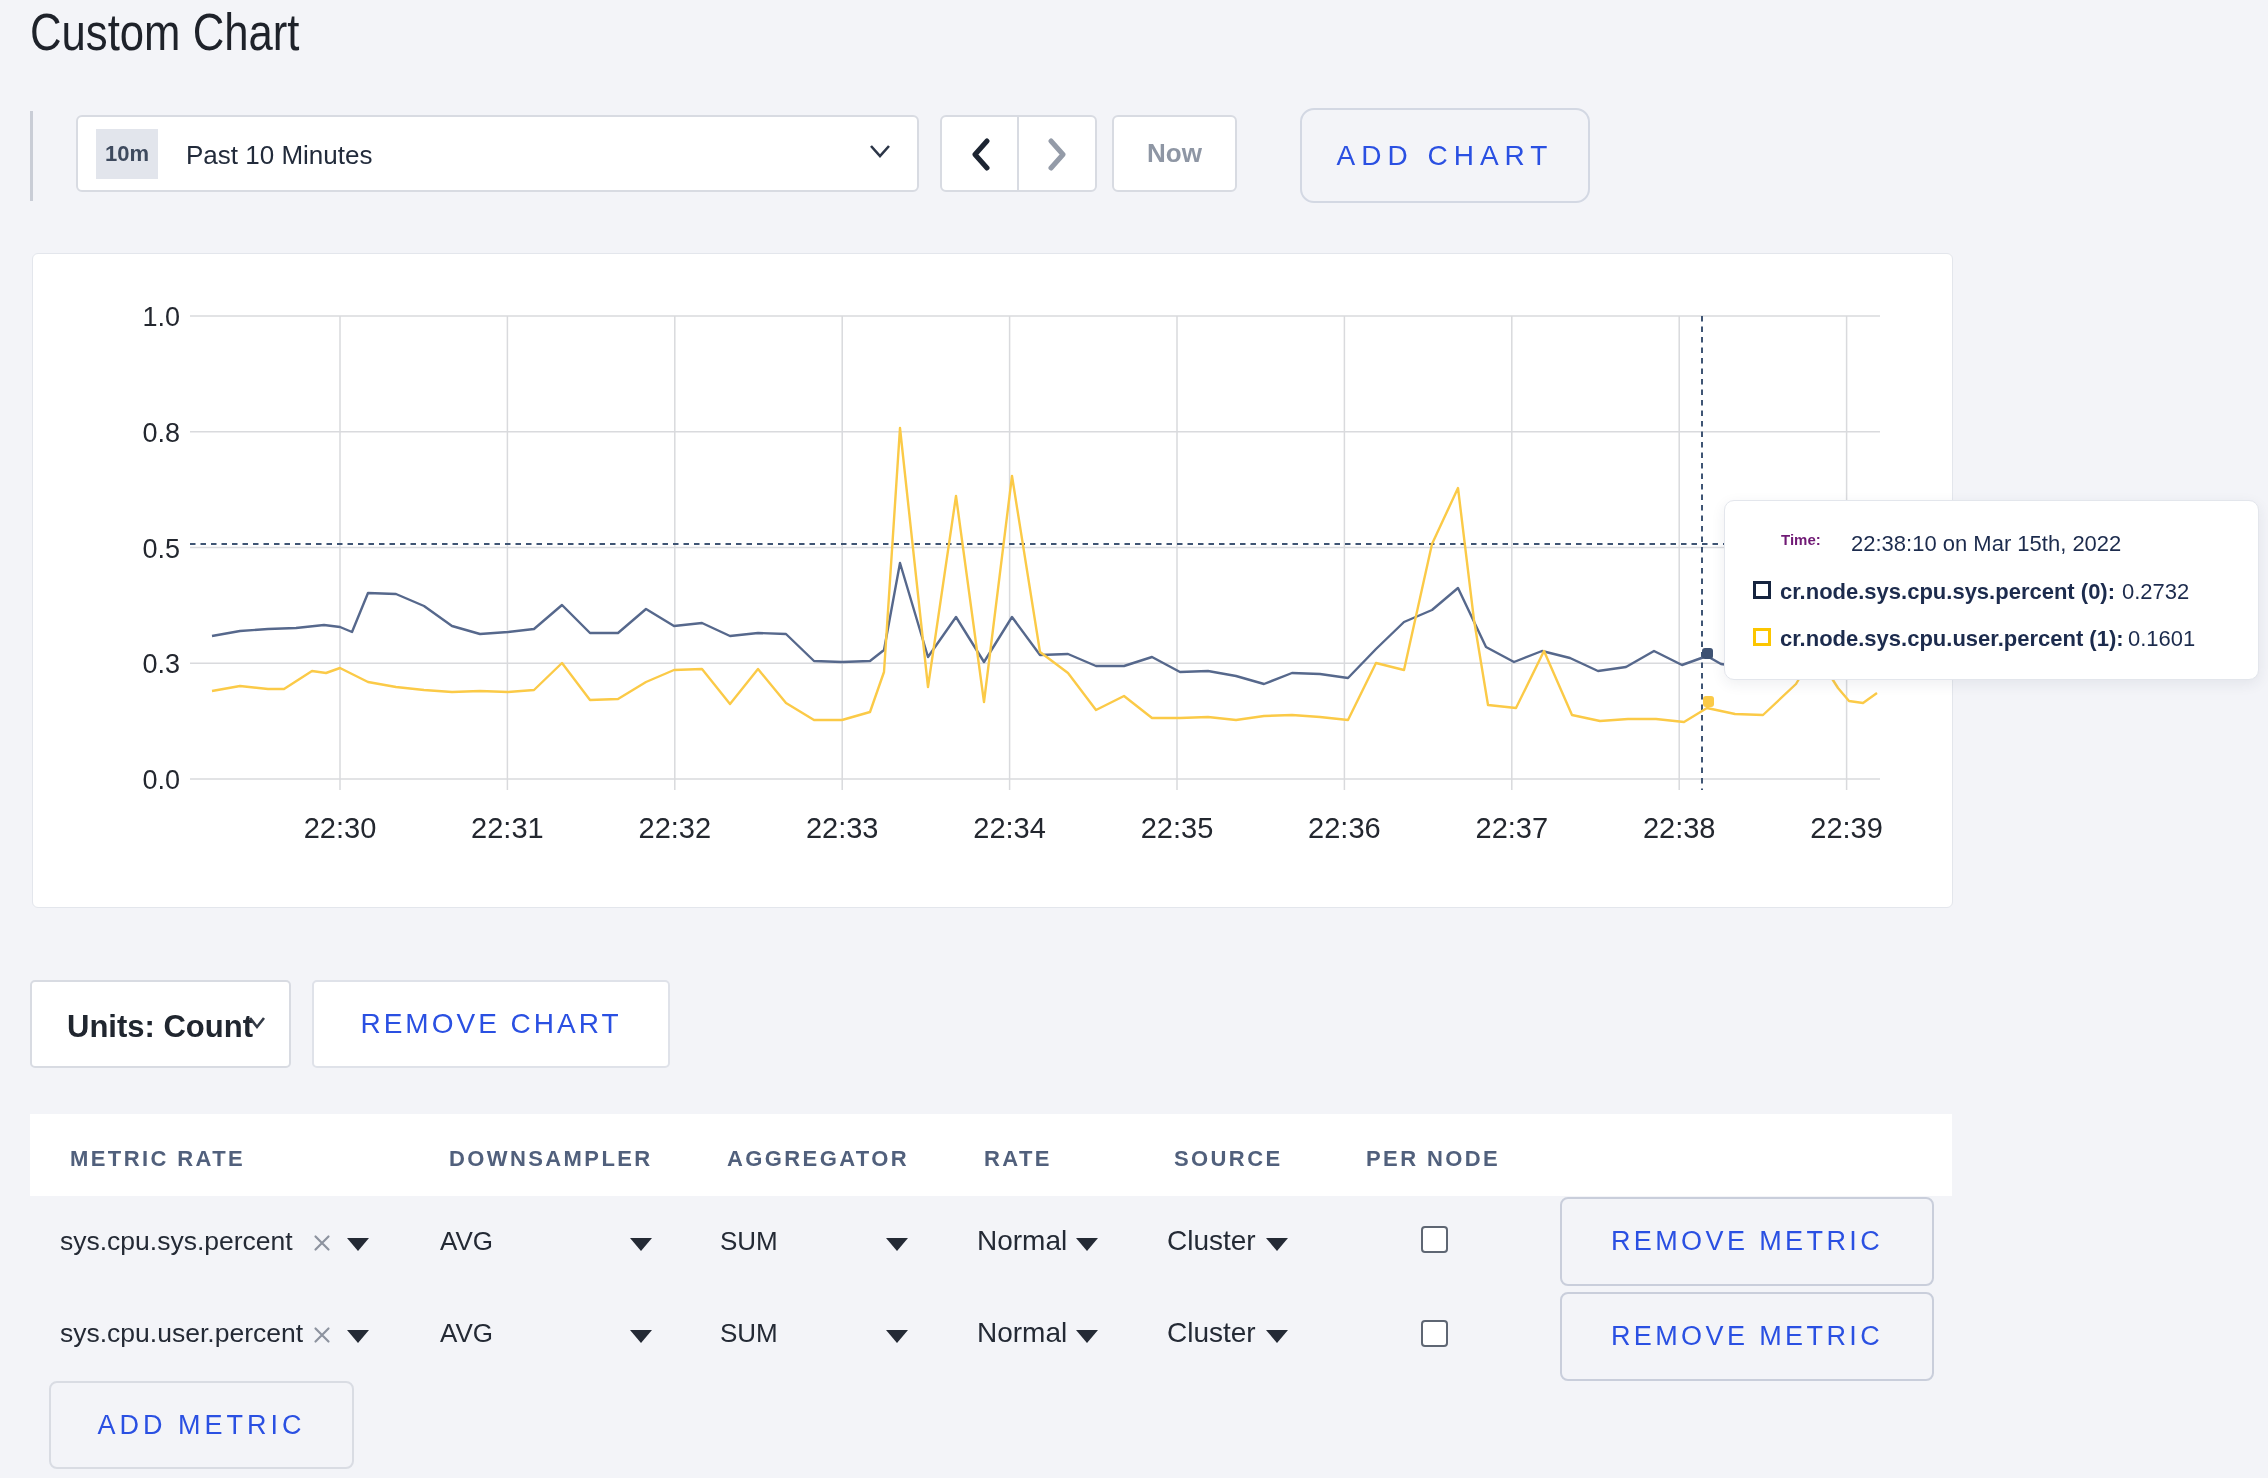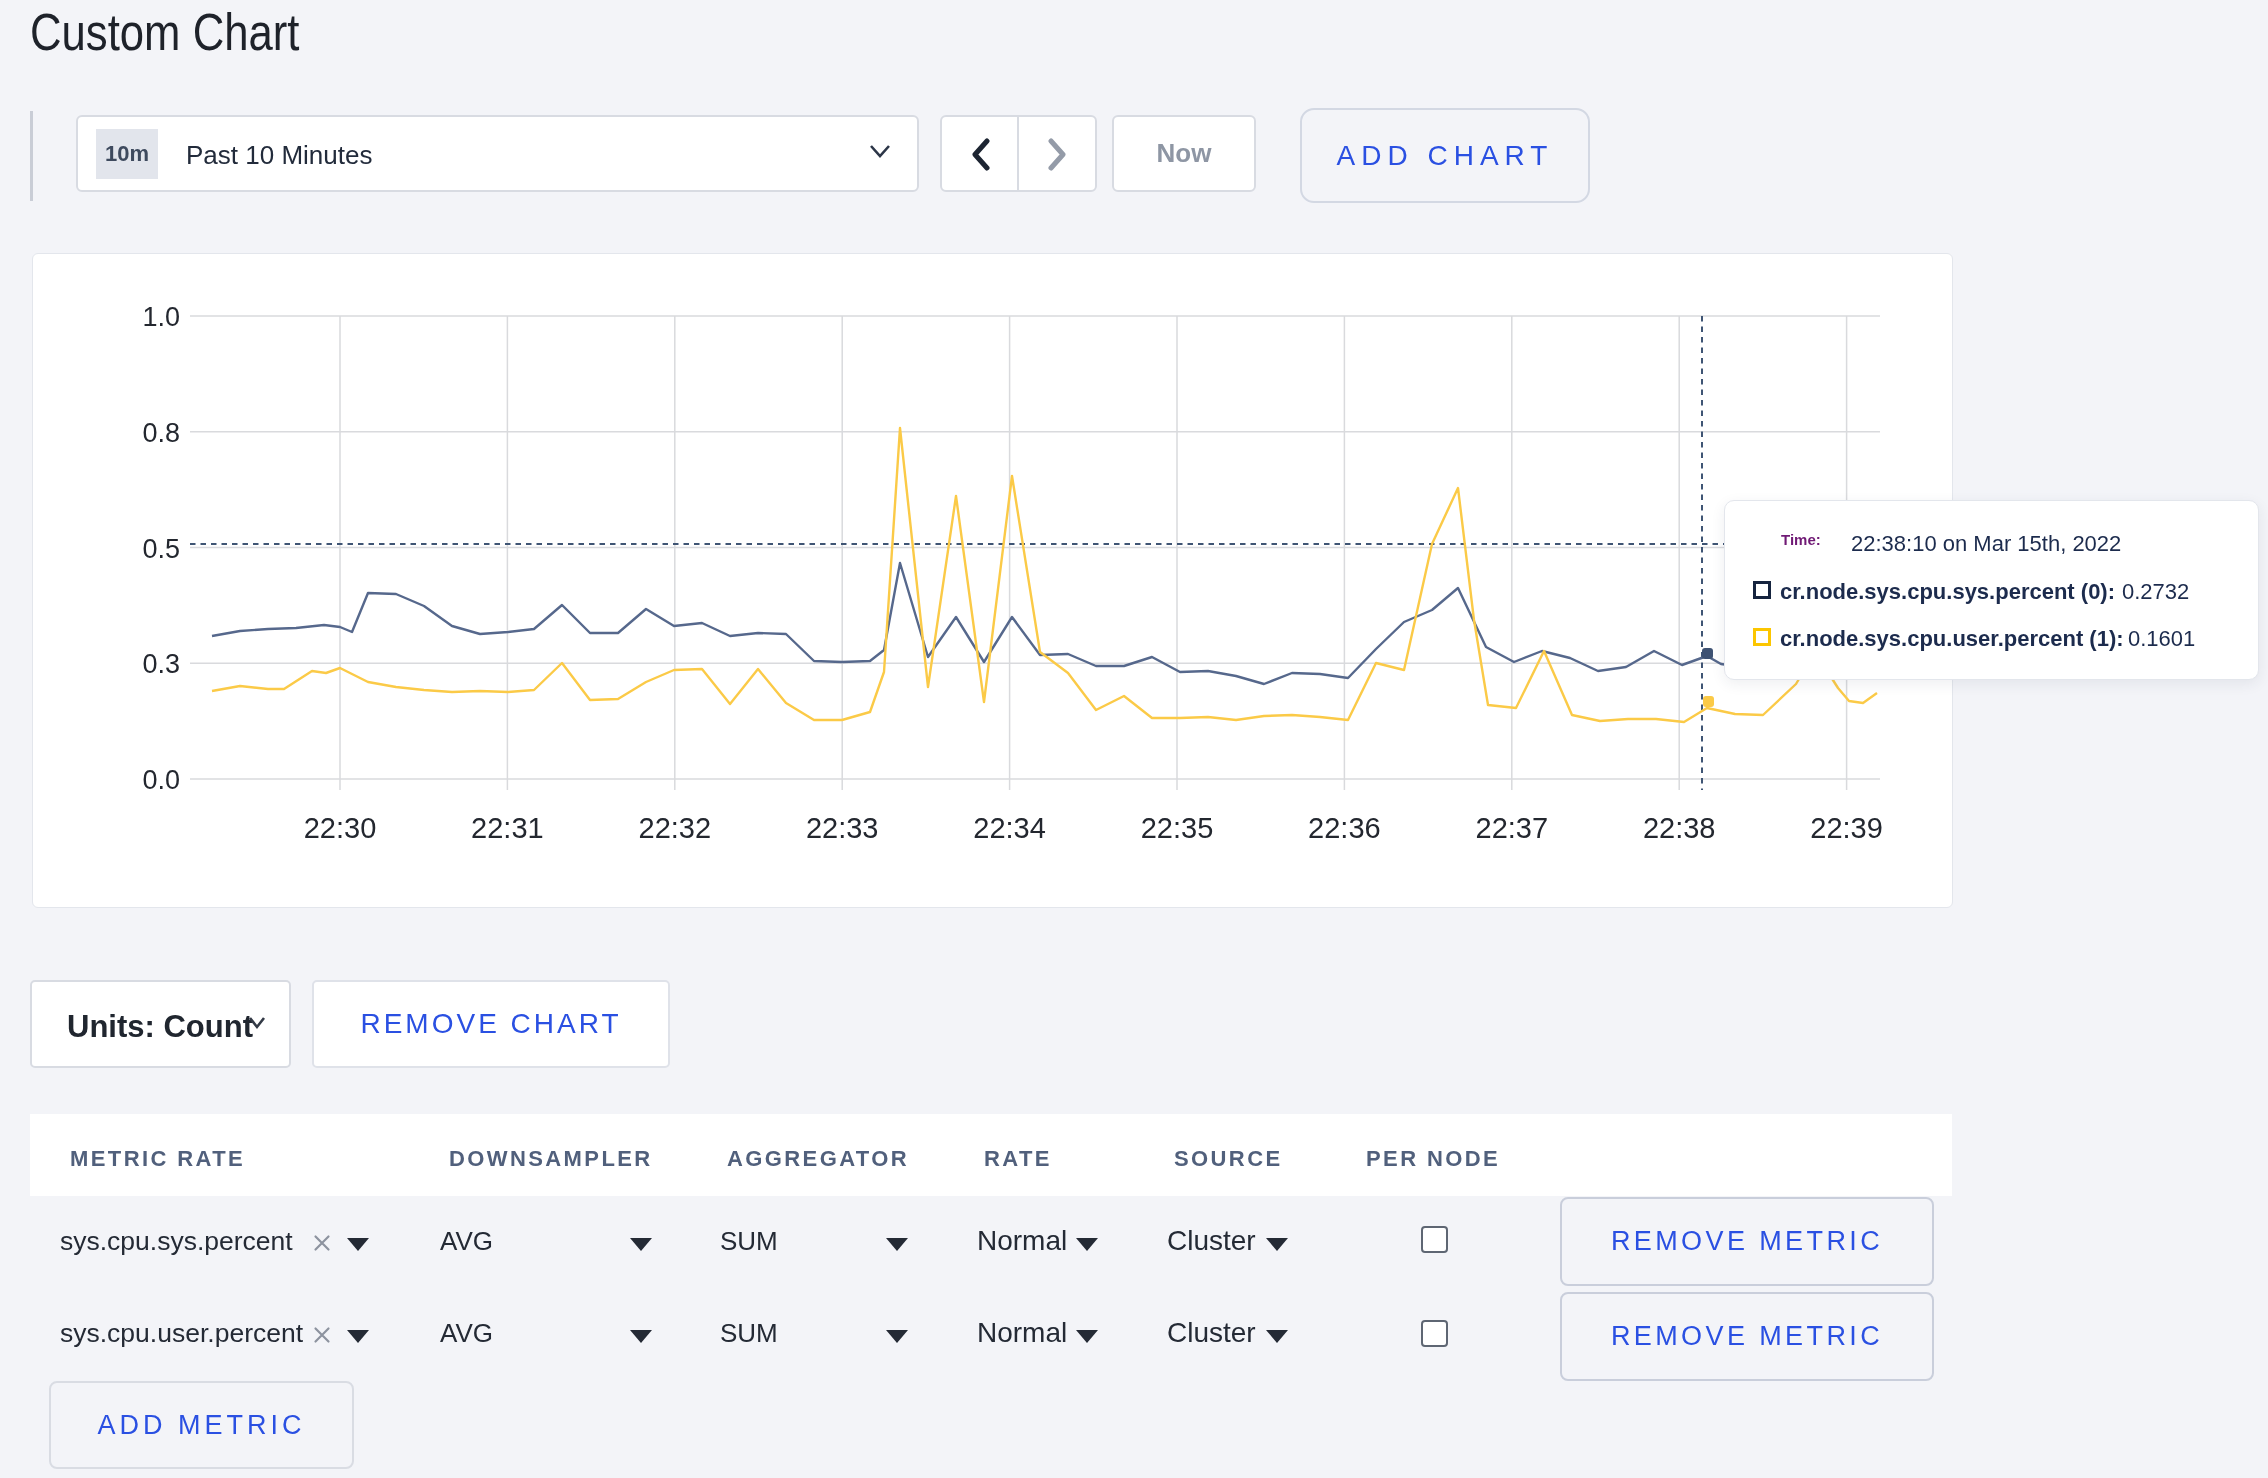--- a/index.html
+++ b/index.html
@@ -25,21 +25,21 @@
 
 <div class="abs" style="left:940px;top:115px;width:157px;height:77px;background:#fff;border:2px solid #d8dbe2;border-radius:6px;"></div>
 <div class="abs" style="left:1017px;top:116px;width:2px;height:75px;background:#d8dbe2;"></div>
 <svg class="abs" style="left:970px;top:138px;" width="21" height="33" viewBox="0 0 21 33">
     <polyline points="17,3 5,16.5 17,30" fill="none" stroke="#1d2532" stroke-width="5" stroke-linecap="round" stroke-linejoin="round"></polyline>
   </svg>
 <svg class="abs" style="left:1047px;top:138px;" width="21" height="33" viewBox="0 0 21 33">
     <polyline points="4,3 16,16.5 4,30" fill="none" stroke="#949ba8" stroke-width="5" stroke-linecap="round" stroke-linejoin="round"></polyline>
   </svg>
 
-<div class="abs" style="left:1112px;top:115px;width:144px;height:77px;background:#fff;border:2px solid #d8dbe2;border-radius:6px;text-align:center;line-height:73px;font-size:26px;font-weight:700;color:#8e96a4;">Now</div>
+<div class="abs" style="left:1112px;top:115px;width:125px;height:77px;background:#fff;border:2px solid #d8dbe2;border-radius:6px;text-align:center;line-height:73px;font-size:26px;font-weight:700;color:#8e96a4;">Now</div>
 
 <div class="abs" style="left:1300px;top:108px;width:290px;height:95px;border:2px solid #d3d8e3;border-radius:14px;text-align:center;line-height:91px;font-size:28px;letter-spacing:6px;"><span class="blue">ADD CHART</span></div>
 
 <div class="abs" style="left:32px;top:253px;width:1921px;height:655px;background:#fff;border:1.5px solid #e3e6ec;border-radius:6px;"></div>
 <div class="abs" style="left:32px;top:253px;width:1921px;height:655px;">
     <svg width="1921" height="655" viewBox="0 0 1921 655" style="position:absolute;left:0;top:0;">
       <line x1="158" y1="63" x2="1848" y2="63" stroke="#d9dadd" stroke-width="1.5"></line>
       <line x1="158" y1="178.75" x2="1848" y2="178.75" stroke="#d9dadd" stroke-width="1.5"></line>
       <line x1="158" y1="294.5" x2="1848" y2="294.5" stroke="#d9dadd" stroke-width="1.5"></line>
       <line x1="158" y1="410.25" x2="1848" y2="410.25" stroke="#d9dadd" stroke-width="1.5"></line>

